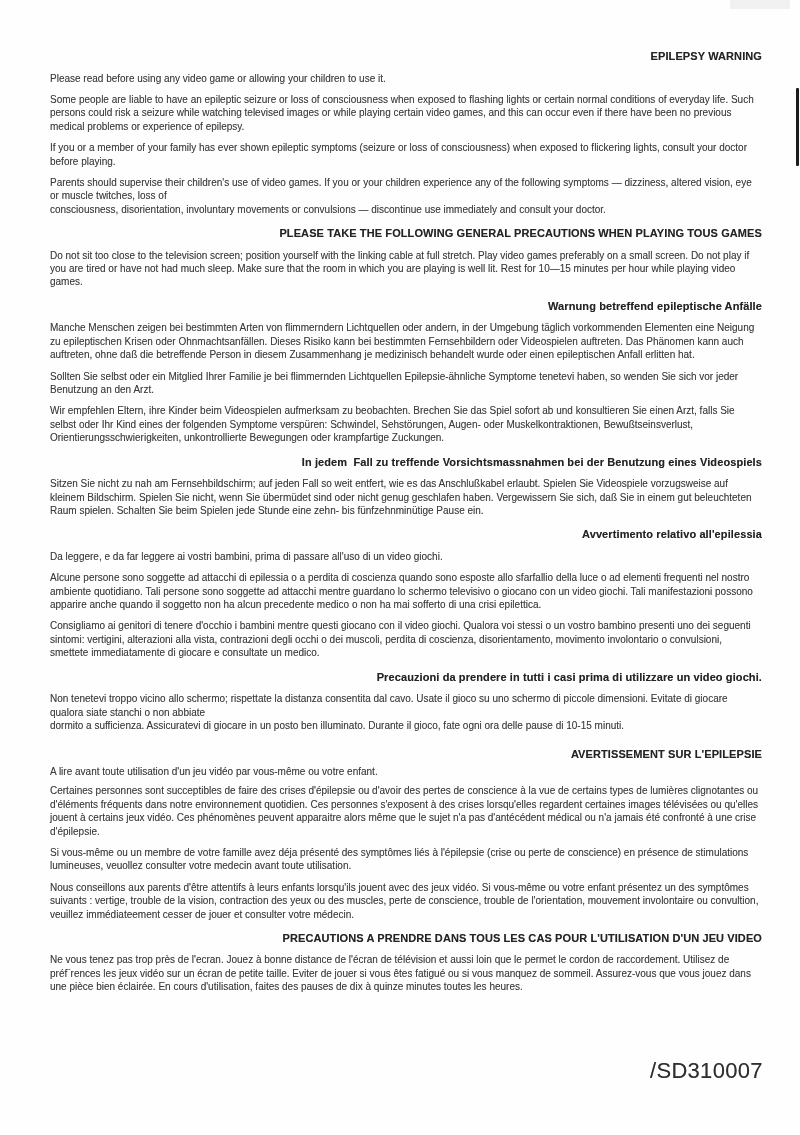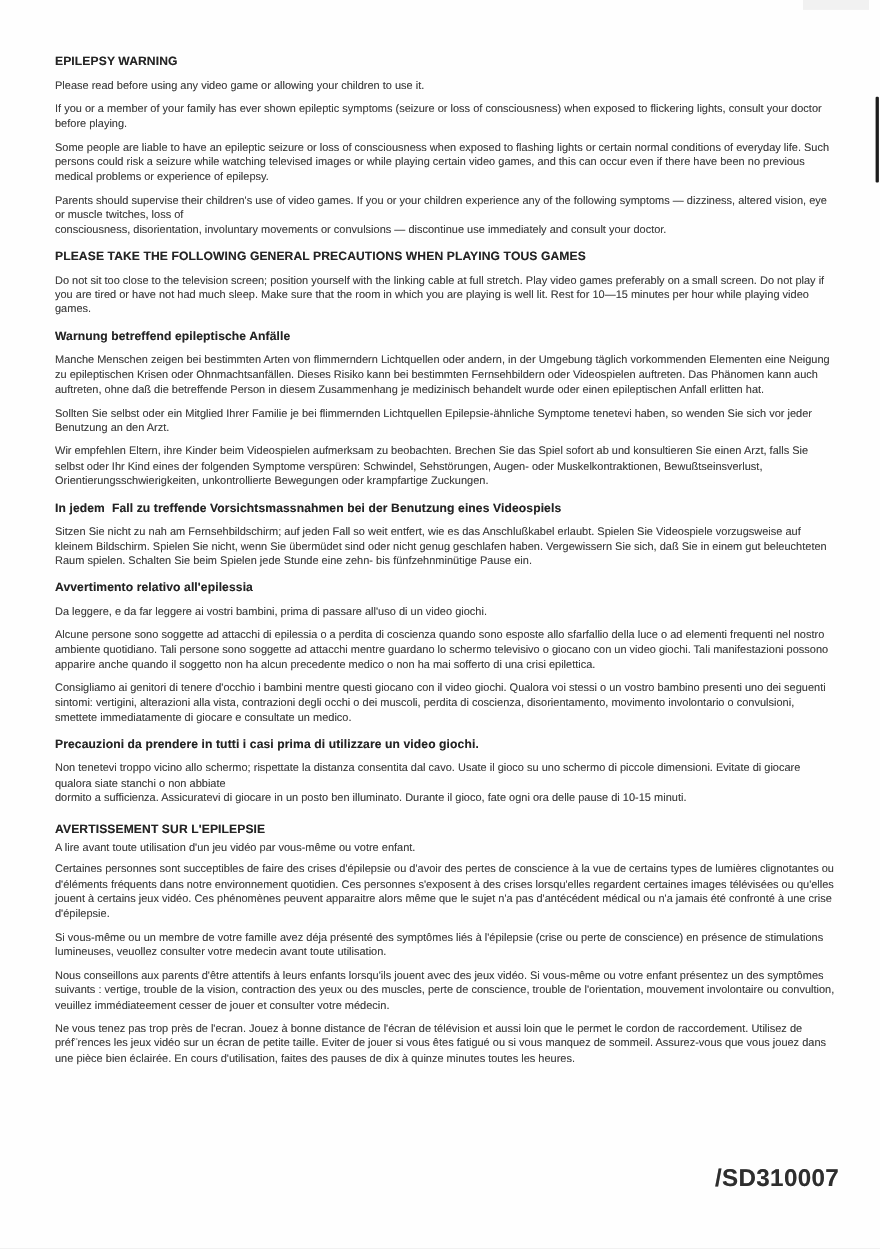--- a/index.html
+++ b/index.html
@@ -23,38 +23,38 @@
     line-height: 13.4px;
     margin: 0 0 8px 0;
     white-space: pre-wrap;
     color: #3c3c3c;
     text-shadow: 0 0 0.5px rgba(40,40,40,0.35);
   }
   .content h2 {
     font-size: 11px;
     line-height: 13.5px;
     font-weight: bold;
-    text-align: left;
+    text-align: right;
     margin: 11px 0 8px 0;
     color: #242424;
     white-space: pre-wrap;
     letter-spacing: 0.1px;
     text-shadow: 0 0 0.5px rgba(20,20,20,0.4);
   }
   .content h2.first { margin-top: 0; }
   .content h2.big-gap { margin-top: 16px; margin-bottom: 4px; }
   .content h2.tight-bottom { margin-bottom: 3px; }
   .content p.gap-tight { margin-bottom: 6px; }
   .product-code {
     position: absolute;
     top: 1058px;
     left: 650px;
     width: 112px;
     font-size: 22px;
-    font-weight: bold;
+    font-weight: normal;
     letter-spacing: 0.3px;
     color: #2e2e2e;
     text-align: right;
     text-shadow: 0 0 0.6px rgba(30,30,30,0.4);
     font-family: "Liberation Sans", sans-serif;
   }
   .edge-line {
     position: absolute;
     right: 1px;
     top: 88px;
@@ -77,22 +77,22 @@
 
 <div class="page">
   <div class="smudge-top"></div>
   <div class="edge-line"></div>
 
   <div class="content">
 
     <section>
       <h2 class="first">EPILEPSY WARNING</h2>
       <p>Please read before using any video game or allowing your children to use it.</p>
+      <p>Some people are liable to have an epileptic seizure or loss of consciousness when exposed to flashing lights or certain normal conditions of everyday life. Such persons could risk a seizure while watching televised images or while playing certain video games, and this can occur even if there have been no previous medical problems or experience of epilepsy.</p>
       <p>If you or a member of your family has ever shown epileptic symptoms (seizure or loss of consciousness) when exposed to flickering lights, consult your doctor before playing.</p>
-      <p>Some people are liable to have an epileptic seizure or loss of consciousness when exposed to flashing lights or certain normal conditions of everyday life. Such persons could risk a seizure while watching televised images or while playing certain video games, and this can occur even if there have been no previous medical problems or experience of epilepsy.</p>
       <p>Parents should supervise their children's use of video games. If you or your children experience any of the following symptoms — dizziness, altered vision, eye or muscle twitches, loss of
 consciousness, disorientation, involuntary movements or convulsions — discontinue use immediately and consult your doctor.</p>
       <h2>PLEASE TAKE THE FOLLOWING GENERAL PRECAUTIONS WHEN PLAYING TOUS GAMES</h2>
       <p>Do not sit too close to the television screen; position yourself with the linking cable at full stretch. Play video games preferably on a small screen. Do not play if you are tired or have not had much sleep. Make sure that the room in which you are playing is well lit. Rest for 10—15 minutes per hour while playing video games.</p>
     </section>
 
     <section>
       <h2>Warnung betreffend epileptische Anfälle</h2>
       <p>Manche Menschen zeigen bei bestimmten Arten von flimmerndern Lichtquellen oder andern, in der Umgebung täglich vorkommenden Elementen eine Neigung zu epileptischen Krisen oder Ohnmachtsanfällen. Dieses Risiko kann bei bestimmten Fernsehbildern oder Videospielen auftreten. Das Phänomen kann auch auftreten, ohne daß die betreffende Person in diesem Zusammenhang je medizinisch behandelt wurde oder einen epileptischen Anfall erlitten hat.</p>
       <p>Sollten Sie selbst oder ein Mitglied Ihrer Familie je bei flimmernden Lichtquellen Epilepsie-ähnliche Symptome tenetevi haben, so wenden Sie sich vor jeder Benutzung an den Arzt.</p>
@@ -110,19 +110,20 @@
       <p>Non tenetevi troppo vicino allo schermo; rispettate la distanza consentita dal cavo. Usate il gioco su uno schermo di piccole dimensioni. Evitate di giocare qualora siate stanchi o non abbiate
 dormito a sufficienza. Assicuratevi di giocare in un posto ben illuminato. Durante il gioco, fate ogni ora delle pause di 10-15 minuti.</p>
     </section>
 
     <section>
       <h2 class="big-gap tight-bottom">AVERTISSEMENT SUR L'EPILEPSIE</h2>
       <p class="gap-tight">A lire avant toute utilisation d'un jeu vidéo par vous-même ou votre enfant.</p>
       <p>Certaines personnes sont succeptibles de faire des crises d'épilepsie ou d'avoir des pertes de conscience à la vue de certains types de lumières clignotantes ou d'éléments fréquents dans notre environnement quotidien. Ces personnes s'exposent à des crises lorsqu'elles regardent certaines images télévisées ou qu'elles jouent à certains jeux vidéo. Ces phénomènes peuvent apparaitre alors même que le sujet n'a pas d'antécédent médical ou n'a jamais été confronté à une crise d'épilepsie.</p>
       <p>Si vous-même ou un membre de votre famille avez déja présenté des symptômes liés à l'épilepsie (crise ou perte de conscience) en présence de stimulations lumineuses, veuollez consulter votre medecin avant toute utilisation.</p>
       <p>Nous conseillons aux parents d'être attentifs à leurs enfants lorsqu'ils jouent avec des jeux vidéo. Si vous-même ou votre enfant présentez un des symptômes suivants : vertige, trouble de la vision, contraction des yeux ou des muscles, perte de conscience, trouble de l'orientation, mouvement involontaire ou convultion, veuillez immédiateement cesser de jouer et consulter votre médecin.</p>
+      <h2>PRECAUTIONS A PRENDRE DANS TOUS LES CAS POUR L'UTILISATION D'UN JEU VIDEO</h2>
       <p>Ne vous tenez pas trop près de l'ecran. Jouez à bonne distance de l'écran de télévision et aussi loin que le permet le cordon de raccordement. Utilisez de préf¨rences les jeux vidéo sur un écran de petite taille. Eviter de jouer si vous êtes fatigué ou si vous manquez de sommeil. Assurez-vous que vous jouez dans une pièce bien éclairée. En cours d'utilisation, faites des pauses de dix à quinze minutes toutes les heures.</p>
     </section>
 
   </div>
 
   <div class="product-code">/SD310007</div>
 </div>
 
 </body></html>

